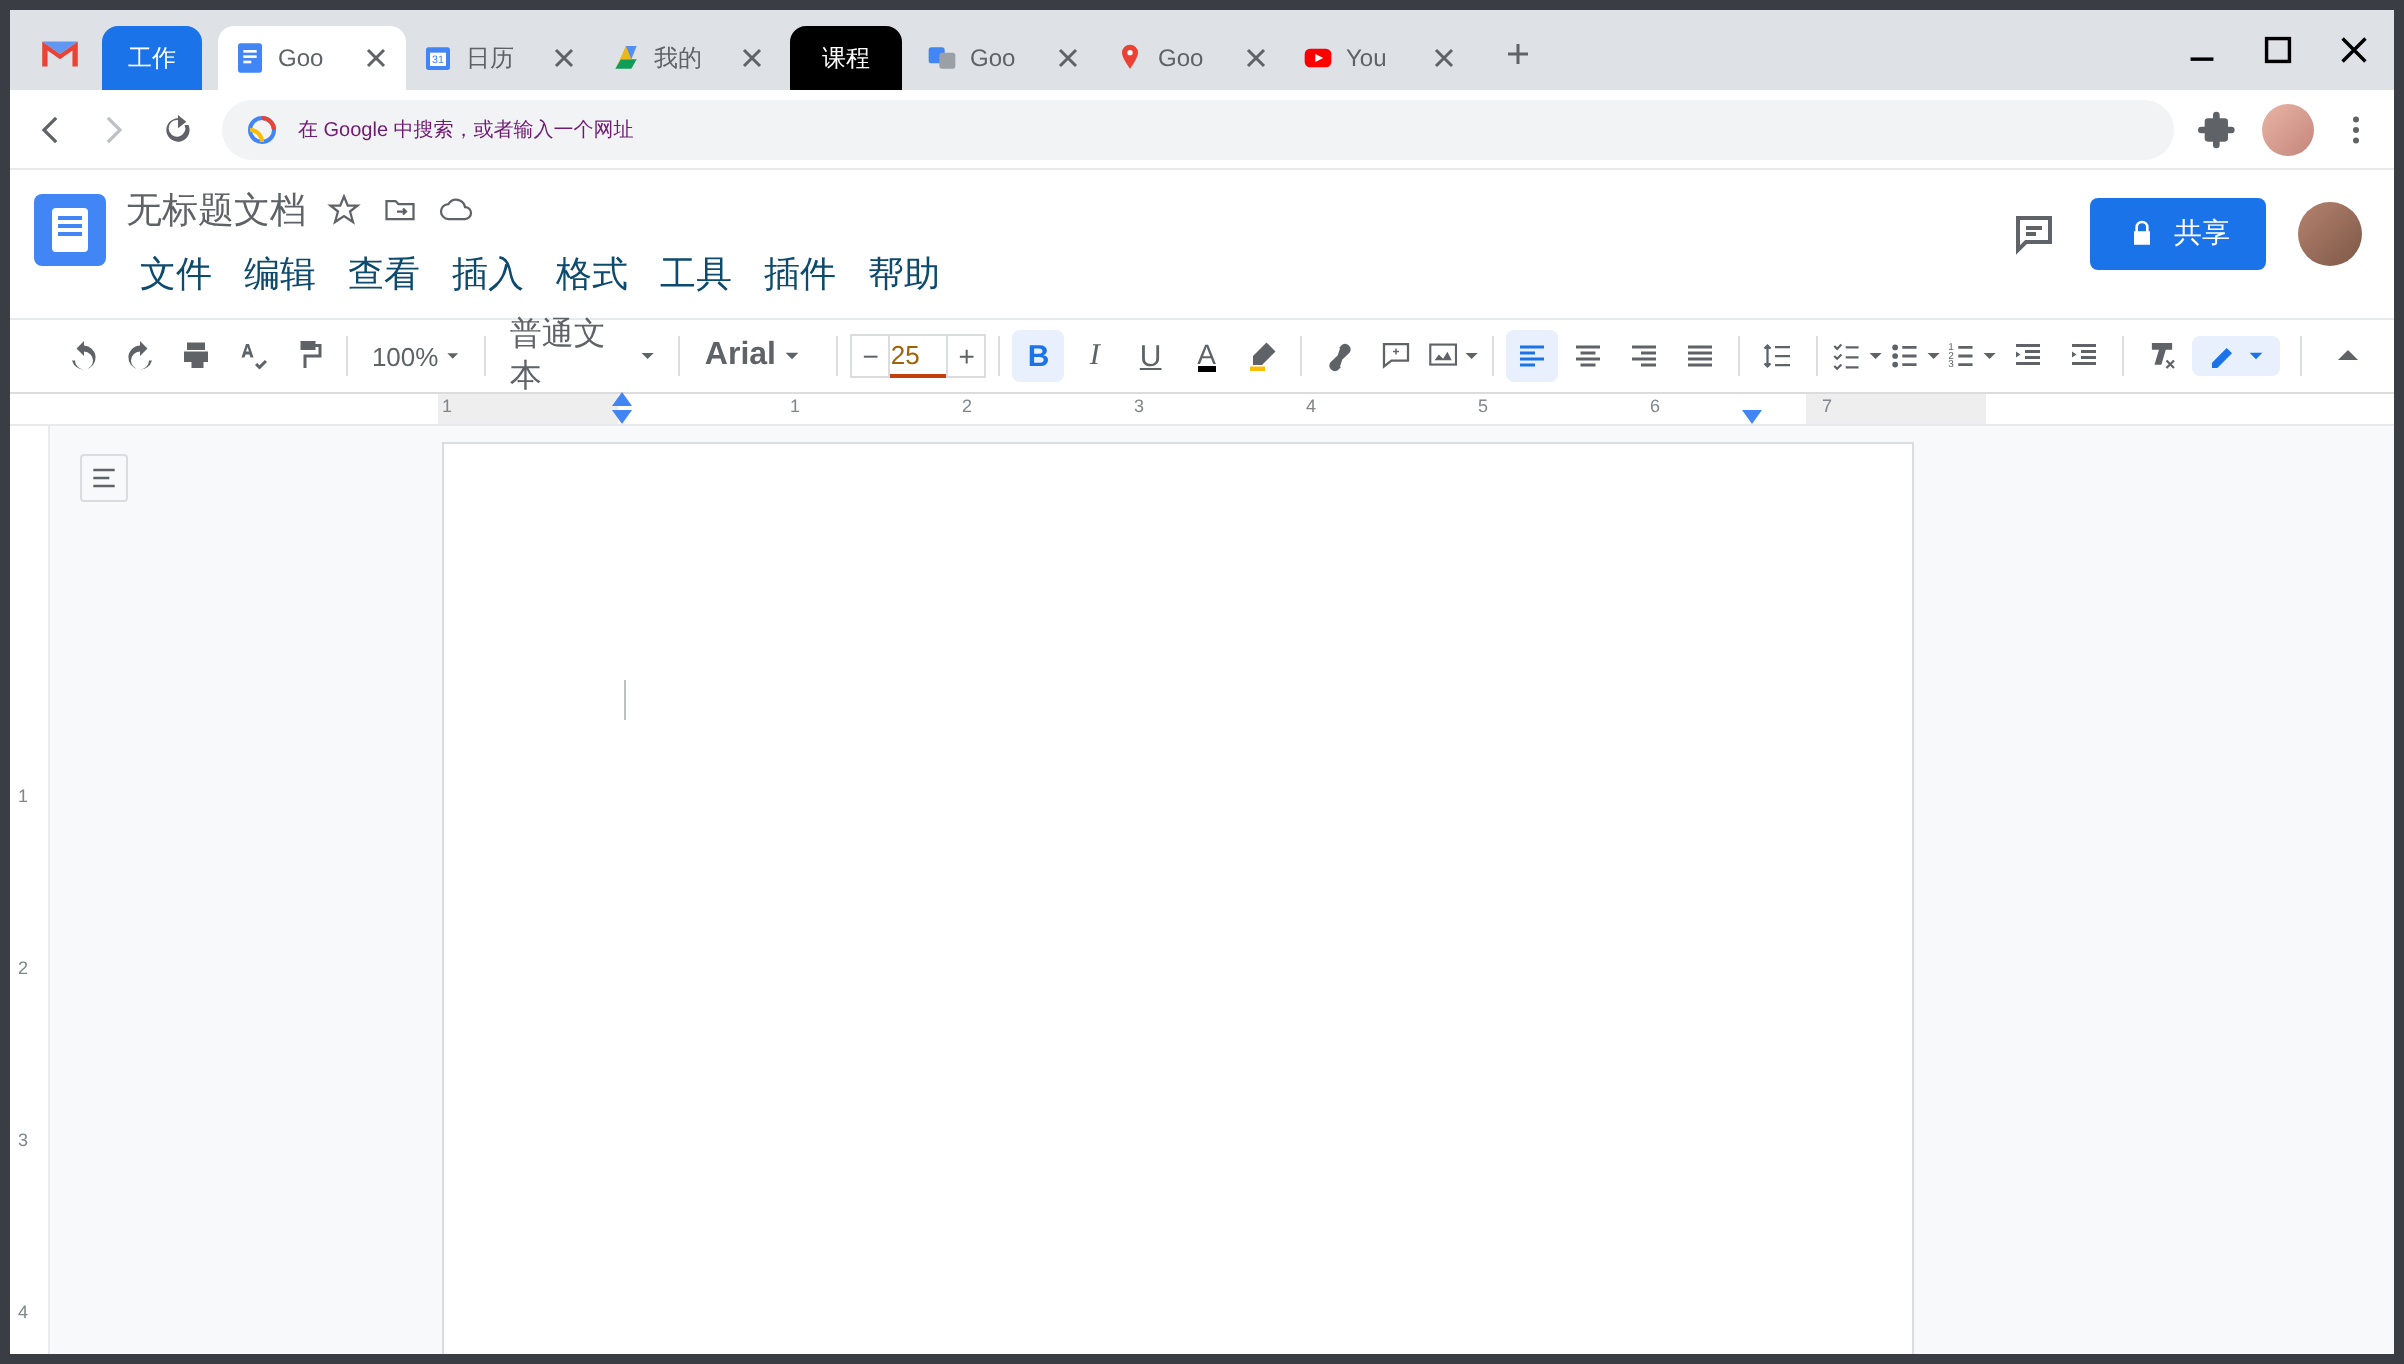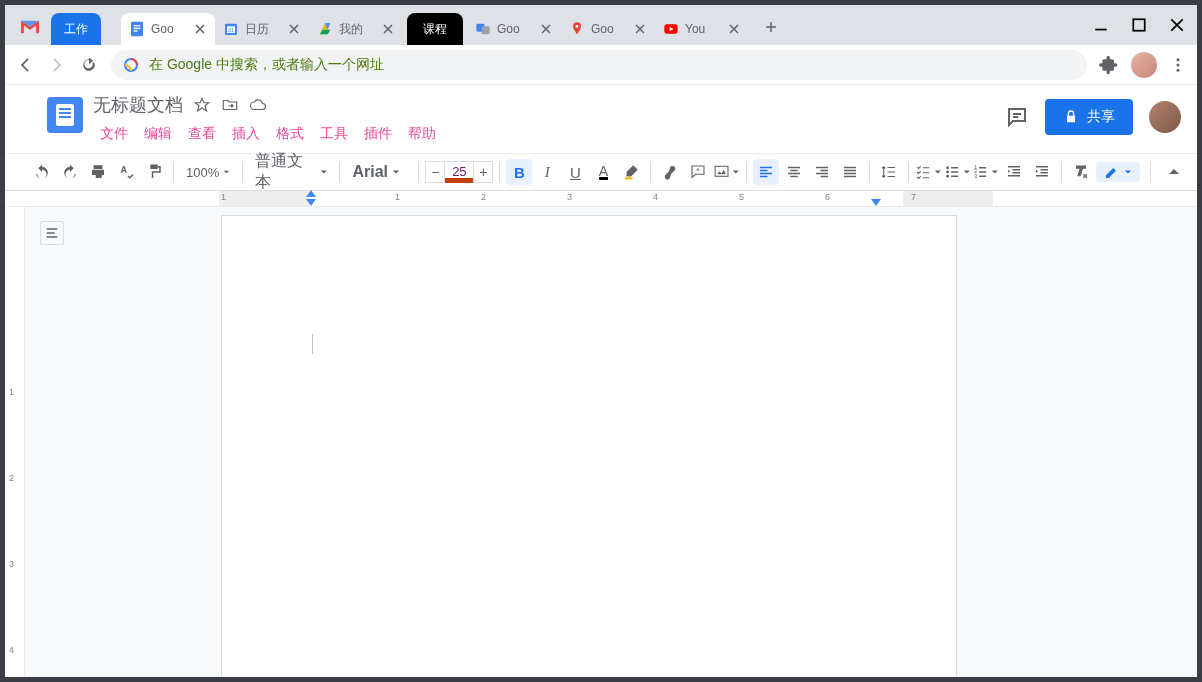--- a/index.html
+++ b/index.html
@@ -2,69 +2,69 @@
 <html><head>
 <meta charset="utf-8">
 <style>
 * { margin: 0; padding: 0; box-sizing: border-box; font-family: Arial, "Microsoft YaHei", sans-serif; }
 body { width: 1202px; height: 682px; background: #fff; overflow: hidden; border: 5px solid #3a3d43; }
 
 
 .tab-strip { height: 40px; background: #dee1e6; display: flex; align-items: flex-end; padding-left: 8px; }
 .gmail-icon { width: 22px; height: 16px; margin: 0 10px 10px 6px; }
 .tab { height: 32px; display: flex; align-items: center; padding: 0 8px; font-size: 12px; color: #5f6368; border-radius: 8px 8px 0 0; min-width: 94px; max-width: 110px; flex-shrink: 0; cursor: pointer; }
-.tab.work { background:#1a73e8; color:#fff; min-width:50px; max-width:50px; justify-content:center; font-size:12px; margin-right:20px; }
+.tab.work { background:#1a73e8; color:#fff; min-width:50px; max-width:50px; justify-content:center; font-size:12px; margin-right:8px; }
 .tab.active { background: #fff; }
 .tab.course { background: #000000; color: #fff; min-width: 56px; max-width:56px; justify-content:center; margin: 0 4px; }
 .tab-favicon { width: 16px; height: 16px; margin-right: 6px; flex-shrink: 0; }
 .tab-label { white-space: nowrap; overflow: hidden; flex: 1; }
 .tab-close { width: 14px; height: 14px; margin-left: 4px; color: #5f6368; flex-shrink: 0; }
 .new-tab { width: 28px; height: 28px; display:flex; align-items:center; justify-content:center; margin: 0 8px 4px 8px; cursor:pointer; }
 .window-controls { margin-left: auto; display:flex; align-items:center; height: 40px; padding-right: 12px; gap: 22px; }
 .win-btn { width: 16px; height:16px; cursor:pointer; }
 
 
 .addr-row { height: 40px; background: #fff; display: flex; align-items: center; padding: 0 10px; gap: 12px; border-bottom: 1px solid #e8eaed; }
 .nav-btn { width: 20px; height: 20px; color: #5f6368; cursor:pointer; }
 .nav-btn.disabled { color: #bdc1c6; }
 .addr-bar { flex: 1; height: 30px; background: #f1f3f4; border-radius: 15px; display: flex; align-items:center; padding: 0 12px; gap: 10px; }
 .addr-g { width: 16px; height: 16px; }
-.addr-text { color: #4d7c0f; font-size: 14px; }
+.addr-text { color: #701a75; font-size: 10px; }
 .ext-icon { width: 20px; height: 20px; cursor:pointer; }
 .avatar-sm { width: 26px; height: 26px; border-radius: 50%; background: linear-gradient(135deg,#e8b5a6,#c4857a); cursor:pointer; }
 .menu-dots { width: 18px; height: 18px; cursor:pointer; }
 
 
-.docs-header { display:flex; align-items:flex-start; padding: 8px 16px 0 12px; gap: 10px; margin-left: 30px; }
+.docs-header { display:flex; align-items:flex-start; padding: 8px 16px 0 12px; gap: 10px; }
 .docs-logo { width: 36px; height: 36px; background:#4285f4; border-radius:4px; display:flex; align-items:center; justify-content:center; margin-top:4px; cursor:pointer; }
 .docs-logo-inner { width:18px; height:22px; background:#fff; border-radius:2px; position:relative; }
 .docs-logo-inner::before { content:''; position:absolute; left:3px; right:3px; top:4px; height:2px; background:#4285f4; box-shadow: 0 4px #4285f4, 0 8px #4285f4;}
 .title-area { flex: 1; }
 .title-row { display:flex; align-items:center; gap: 10px; margin-bottom: 4px; }
 .doc-title { font-size: 18px; color: #5f6368; }
 .title-icon { width:18px; height:18px; color:#5f6368; cursor:pointer; }
-.menu-bar { display:flex; gap: 2px; font-size: 14px; color:#ec4899; }
+.menu-bar { display:flex; gap: 2px; font-size: 18px; color:#0c4a6e; }
 .menu-item { padding: 4px 7px; cursor:pointer; border-radius:4px; }
 .header-right { display:flex; align-items:center; gap: 16px; margin-top: 6px; }
 .comments-btn { width:24px; height:24px; color:#5f6368; cursor:pointer; }
 .share-btn { background:#1a73e8; color:#fff; border:none; border-radius:4px; height:36px; padding:0 18px; display:flex; align-items:center; gap:8px; font-size:14px; cursor:pointer; }
 .avatar-lg { width:32px; height:32px; border-radius:50%; background: linear-gradient(135deg,#b5836f,#7d5847); cursor:pointer; }
 
 
 .toolbar { height: 38px; border-top: 1px solid #e8eaed; border-bottom: 1px solid #dadce0; display:flex; align-items:center; padding: 0 10px 0 24px; gap: 2px; margin-top: 6px; }
 .tbtn { min-width: 26px; height:26px; display:flex; align-items:center; justify-content:center; color:#5f6368; cursor:pointer; border-radius:4px; font-size:14px; }
 .tbtn.active { background:#e8f0fe; color:#1a73e8; }
 .tsep { width: 1px; height: 20px; background:#dadce0; margin: 0 4px; }
 .tsel { display:flex; align-items:center; gap:4px; padding:0 6px; height:26px; color:#5f6368; font-size:16px; cursor:pointer; }
 .tsel.zoom { font-size:13px; min-width:56px; }
 .tsel.style { min-width: 80px; }
 .tsel.font { min-width: 66px; font-weight: bold; }
 .fsz { display:flex; align-items:center; height:24px; }
 .fsz-btn { width:20px; height:22px; border:1px solid #dadce0; display:flex; align-items:center; justify-content:center; cursor:pointer; color:#5f6368; font-size:14px; }
-.fsz-val { width:28px; height:22px; border-top:1px solid #dadce0; border-bottom:5px solid #c2410c; text-align:center; font-size:13px; line-height:20px; color:#701a75; }
+.fsz-val { width:28px; height:22px; border-top:1px solid #dadce0; border-bottom:2px solid #c2410c; text-align:left; font-size:13px; line-height:20px; color:#a16207; }
 .toolbar-right { margin-left:auto; display:flex; align-items:center; gap:6px; }
 .pen-btn { background:#e8f0fe; border-radius:4px; padding:2px 8px; display:flex; align-items:center; gap:4px; color:#1a73e8; cursor:pointer; }
 
 
 .ruler-row { height: 16px; background: #fff; display:flex; border-bottom: 1px solid #e8eaed; }
 .ruler-left { width: 38px; }
 .ruler { flex:1; position:relative; font-size:9px; color:#80868b; }
 .ruler-gray { position:absolute; left:176px; width:90px; top:0; bottom:0; background:#eeeeee; }
 .ruler-gray2 { position:absolute; left:860px; width:90px; top:0; bottom:0; background:#eeeeee; }
 .ruler-num { position:absolute; top:1px; }

